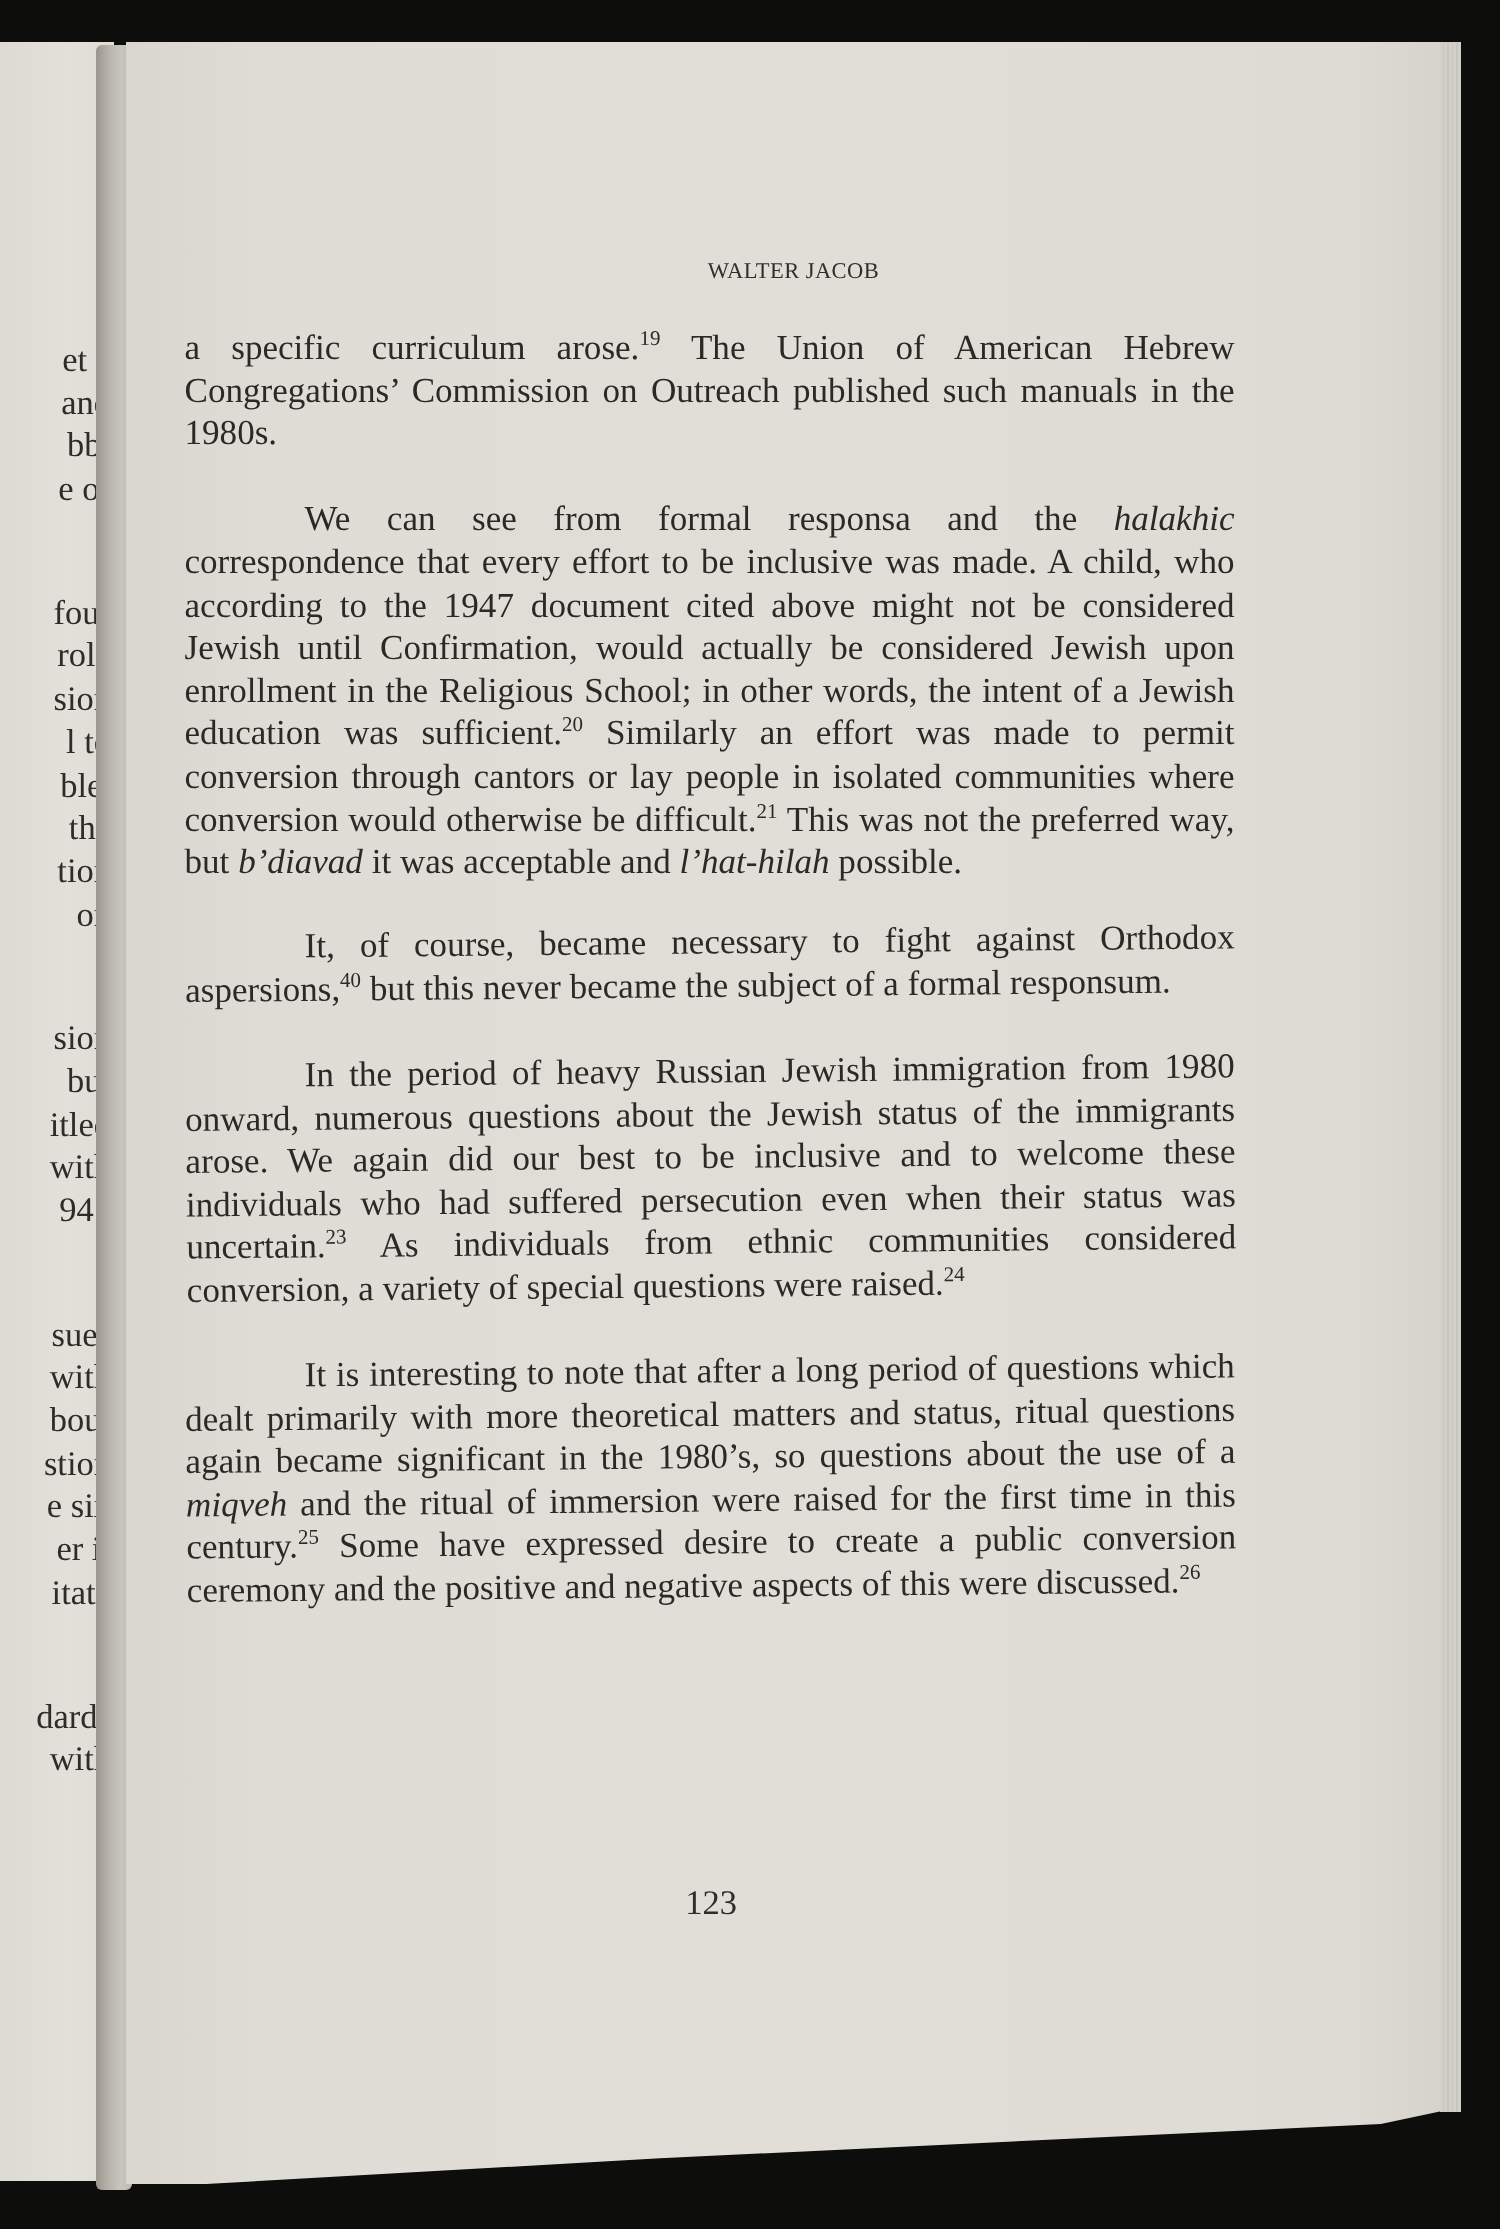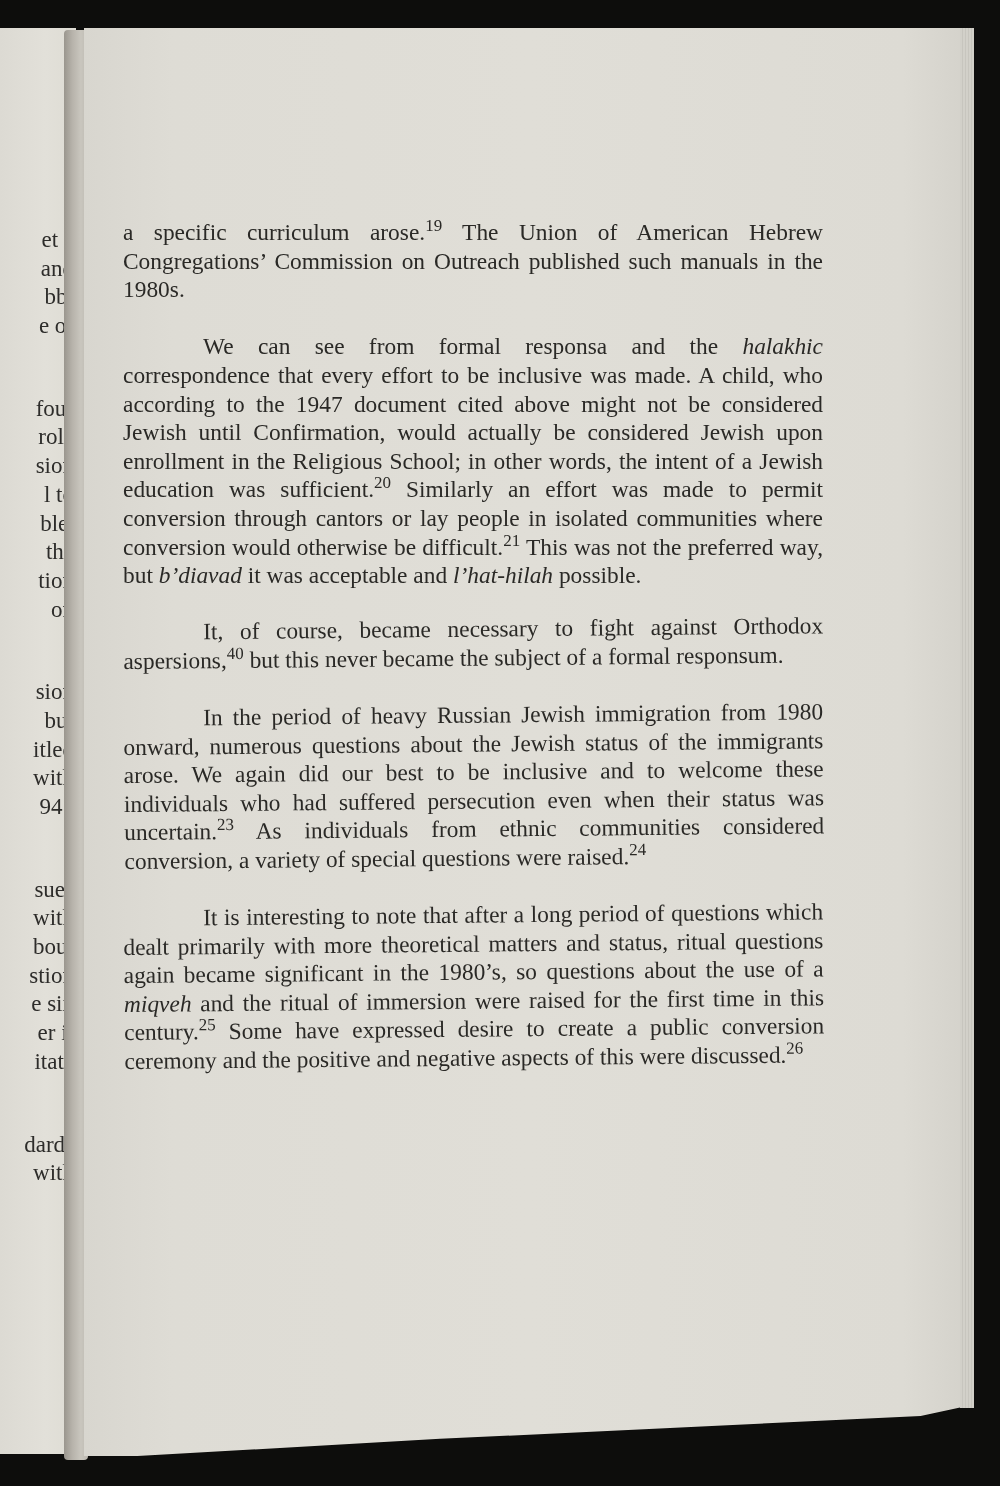--- a/index.html
+++ b/index.html
@@ -41,21 +41,21 @@
       text-align: center; font-size: 15px; letter-spacing: 0.3px; color: #2f2e2b;
     }
     .page-body {
       position: absolute; left: 39px; top: 190px; width: 700px;
       color: #2a2926; font-size: 23.4px; line-height: 28.6px;
     }
     .page-body p { margin: 0 0 28.6px 0; text-align: justify; }
     .page-body p.cont { text-indent: 0; }
     .page-body p.ind { text-indent: 80px; }
     .page-body .tilt { transform: rotate(-0.55deg); transform-origin: left top; }
-    sup { font-size: 17px; line-height: 0; vertical-align: 9px; }
+    sup { font-size: 14px; line-height: 0; vertical-align: 9px; }
     em { }
     .page-number {
       position: absolute; left: 0; width: 780px; top: 1228px;
       text-align: center; font-size: 23px; color: #2d2c29;
     }
   </style>
 </head>
 <body>
 
 <div class="left-page">
@@ -103,24 +103,26 @@
     <div>
         <div class="frag">dards</div>
         <div class="frag">with</div>
       </div>
   </div>
 </div>
 
 <div class="gutter"></div>
 
 <div class="right-page">
+  <div class="running-head">WALTER JACOB</div>
 
   <div class="page-body">
     <p class="cont">a specific curriculum arose.<sup>19</sup>  The Union of American Hebrew Congregations’ Commission on Outreach published such manuals in the 1980s.</p>
     <p class="ind">We can see from formal responsa and the <em>halakhic</em> correspondence that every effort to be inclusive was made.  A child, who according to the 1947 document cited above might not be considered Jewish until Confirmation, would actually be considered Jewish upon enrollment in the Religious School; in other words, the intent of a Jewish education was sufficient.<sup>20</sup>  Similarly an effort was made to permit conversion through cantors or lay people in isolated communities where conversion would otherwise be difficult.<sup>21</sup>  This was not the preferred way, but <em>b’diavad</em> it was acceptable and <em>l’hat-hilah</em> possible.</p>
     <p class="ind tilt">It, of course, became necessary to fight against Orthodox aspersions,<sup>40</sup> but this never became the subject of a formal responsum.</p>
     <p class="ind tilt">In the period of heavy Russian Jewish immigration from 1980 onward, numerous questions about the Jewish status of the immigrants arose.  We again did our best to be inclusive and to welcome these individuals who had suffered persecution even when their status was uncertain.<sup>23</sup>  As individuals from ethnic communities considered conversion, a variety of special questions were raised.<sup>24</sup></p>
     <p class="ind tilt">It is interesting to note that after a long period of questions which dealt primarily with more theoretical matters and status, ritual questions again became significant in the 1980’s, so questions about the use of a <em>miqveh</em> and the ritual of immersion were raised for the first time in this century.<sup>25</sup> Some have expressed desire to create a public conversion ceremony and the positive and negative aspects of this were discussed.<sup>26</sup></p>
   </div>
 
+  <div class="page-number">123</div>
 </div>
 
 <div class="page-edge"></div>
 
 </body></html>

